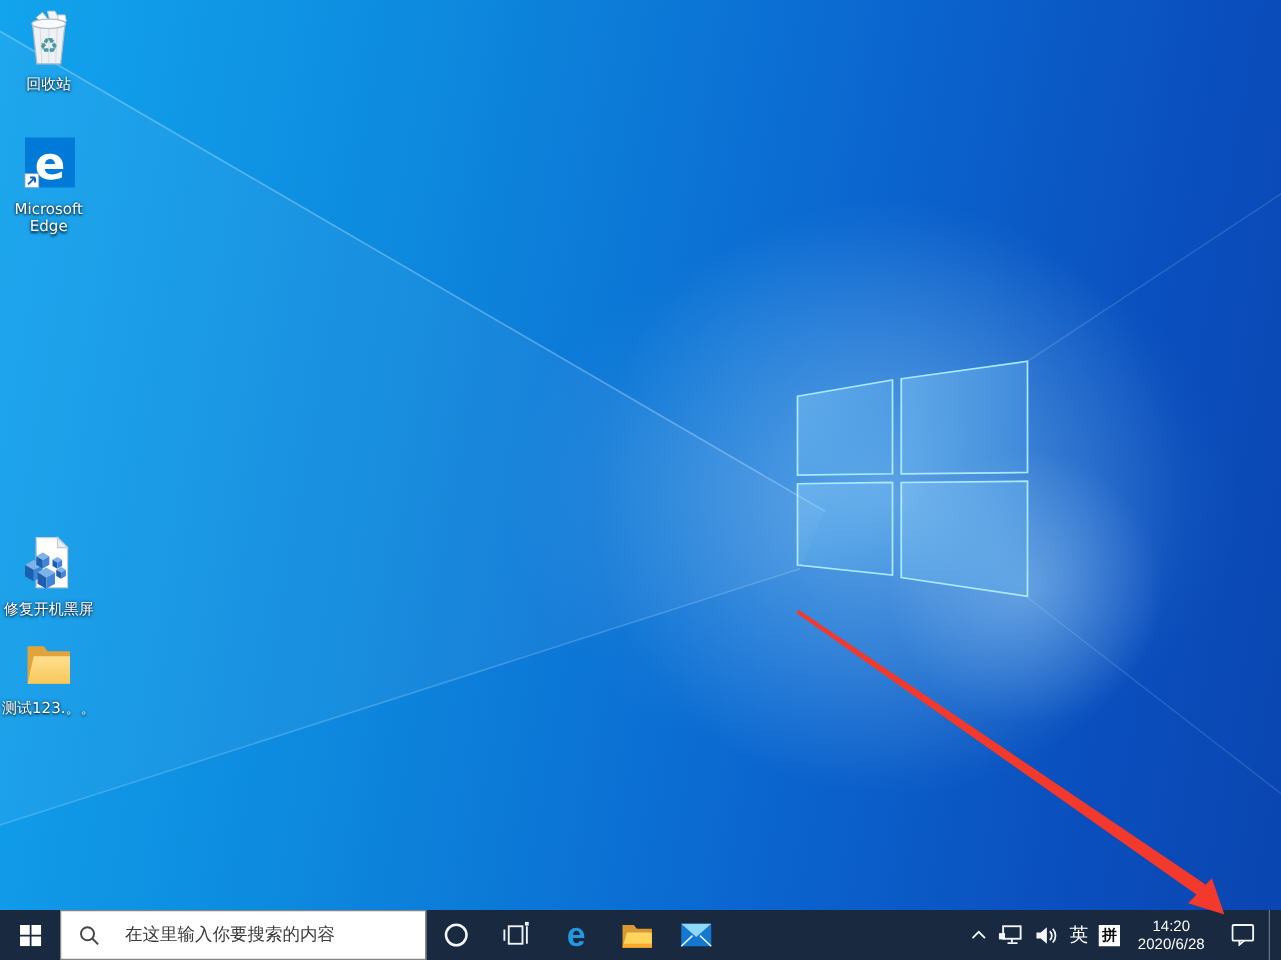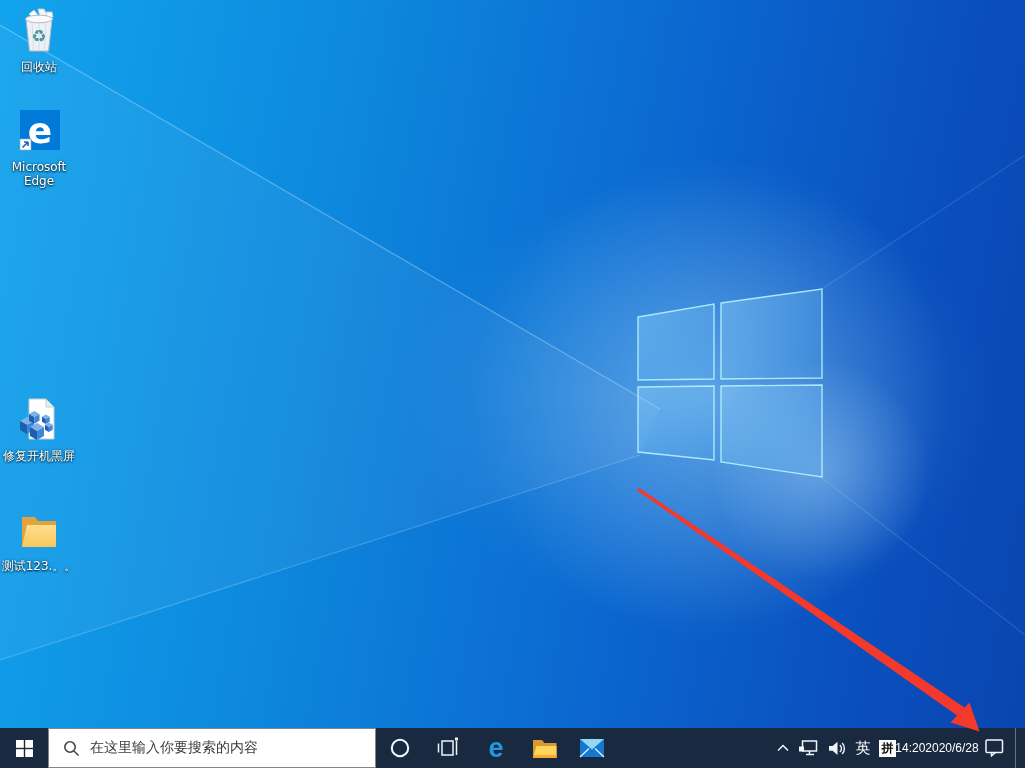--- a/index.html
+++ b/index.html
@@ -31,38 +31,38 @@
   
   #taskbar{
     position:absolute;left:0;bottom:0;width:1025px;height:40px;
     background:#182940;display:flex;align-items:stretch;z-index:10;
   }
   .tb-btn{
     width:48px;height:40px;display:flex;align-items:center;justify-content:center;
     background:transparent;border:none;padding:0;cursor:pointer;flex:0 0 auto;
   }
   #search-box{
-    flex:0 0 auto;width:328px;height:40px;background:#ffffff;
+    flex:0 0 auto;width:293px;height:40px;background:#ffffff;
     border:1px solid #858585;box-sizing:border-box;
-    display:flex;align-items:center;gap:10px;padding-left:14px;cursor:text;
+    display:flex;align-items:center;gap:20px;padding-left:14px;cursor:text;
   }
   #search-box .ph{font-size:14px;color:#3b3b3b;white-space:nowrap;}
   #tray{
     margin-left:auto;display:flex;align-items:center;height:40px;flex:0 0 auto;
   }
   .tray-item{
     height:40px;display:flex;align-items:center;justify-content:center;
     background:transparent;border:none;padding:0;cursor:pointer;color:#f2f6fa;
   }
   .lang-txt{font-size:15px;color:#fff;}
   .ime-box{
     width:17px;height:17px;background:#fefefe;color:#0a0a0a;
     font-size:12px;line-height:17px;text-align:center;font-weight:bold;
   }
-  #clock{line-height:14px;width:72px;}
+  #clock{flex-direction:column;line-height:14px;width:72px;}
   #clock .t,#clock .d{font-size:12px;color:#fff;text-align:center;width:100%;}
   #show-desktop{width:9px;border-left:1px solid rgba(255,255,255,.35);height:40px;}
   
   #arrow-overlay{position:absolute;left:0;top:0;z-index:50;pointer-events:none;}
 </style>
 </head>
 <body>
 
 <div id="desktop">
 
@@ -114,21 +114,21 @@
       <g>
         <rect x="5" y="33" width="11" height="11" fill="#ffffff" stroke="#9aa7b1" stroke-width="0.6"></rect>
         <path d="M7.5 41.5 L13 36 M13 36 h-4 M13 36 v4" stroke="#1464c8" stroke-width="1.6" fill="none"></path>
       </g>
     </svg>
     <span class="lbl">Microsoft Edge</span>
   </div>
 
 
 
-  <div class="dicon" style="top:395px">
+  <div class="dicon" style="top:426px">
     <svg class="art" viewBox="0 0 48 48">
       <path d="M14 4 h17 l8 8 v32 H14 Z" fill="#ffffff" stroke="#c2ccd3"></path>
       <path d="M31 4 l8 8 h-8 Z" fill="#e8edf0" stroke="#c2ccd3"></path>
       <g>
         <g transform="translate(5,30)">
           <polygon points="0,-4 7,-8 14,-4 7,0" fill="#7fb3e8"></polygon>
           <polygon points="0,-4 7,0 7,9 0,5" fill="#1d5fae"></polygon>
           <polygon points="14,-4 7,0 7,9 14,5" fill="#3f86d8"></polygon>
         </g>
         <g transform="translate(15,36)">

